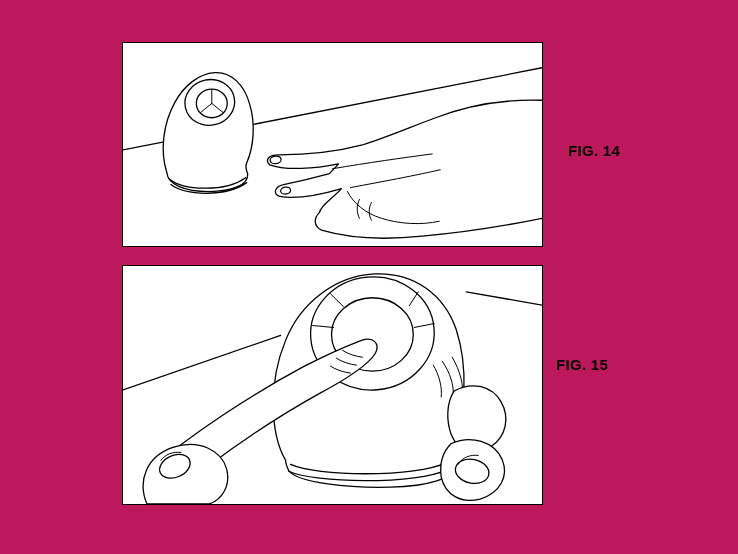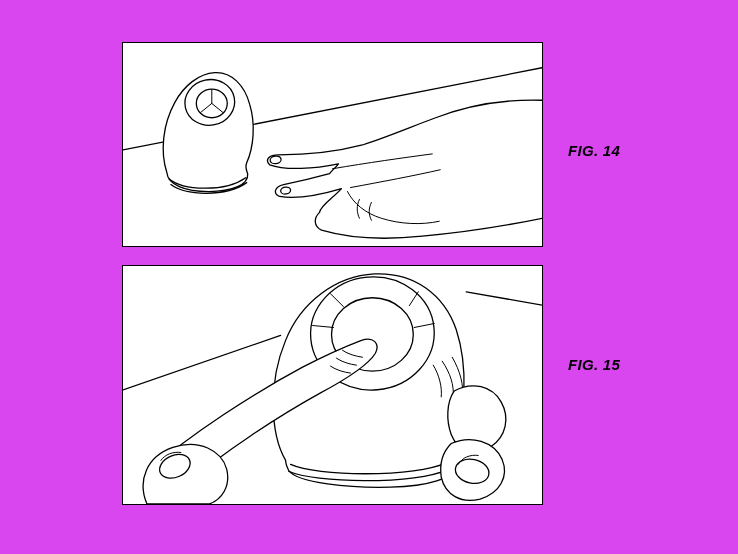--- a/index.html
+++ b/index.html
@@ -1,42 +1,41 @@
 <!DOCTYPE html>
 <html><head>
 <meta charset="utf-8">
 <style>
   html,body{margin:0;padding:0;background:#ffffff;}
   .sheet{
     position:relative;
     width:738px;height:554px;
-    background:#d946ef;
+    background:#be185d;
     font-family:"Liberation Sans",sans-serif;
     overflow:hidden;
-    font-style:italic;
   }
   .panel{
     position:absolute;
     border:1.5px solid #000;
     background:#fff;
     box-sizing:border-box;
   }
   .panel-1{left:122px;top:42px;width:421px;height:205px;}
   .panel-2{left:122px;top:265px;width:421px;height:240px;}
   .panel svg{display:block;width:100%;height:100%;}
   .fig-label{
     position:absolute;
     font-weight:bold;
     font-size:15px;
     letter-spacing:0.3px;
     color:#000;
     white-space:nowrap;
   }
   .label-1{left:568px;top:142px;}
-  .label-2{left:568px;top:356px;}
+  .label-2{left:556px;top:356px;}
   .ink{stroke:#000;stroke-width:1.3;fill:none;stroke-linecap:round;stroke-linejoin:round;}
   .ink-thin{stroke:#000;stroke-width:1;fill:none;stroke-linecap:round;stroke-linejoin:round;}
   .white-fill{fill:#ffffff;stroke:#000;stroke-width:1.3;stroke-linecap:round;stroke-linejoin:round;}
 </style>
 </head>
 <body>
 
 <div class="sheet">
 
   <div class="panel panel-1">

